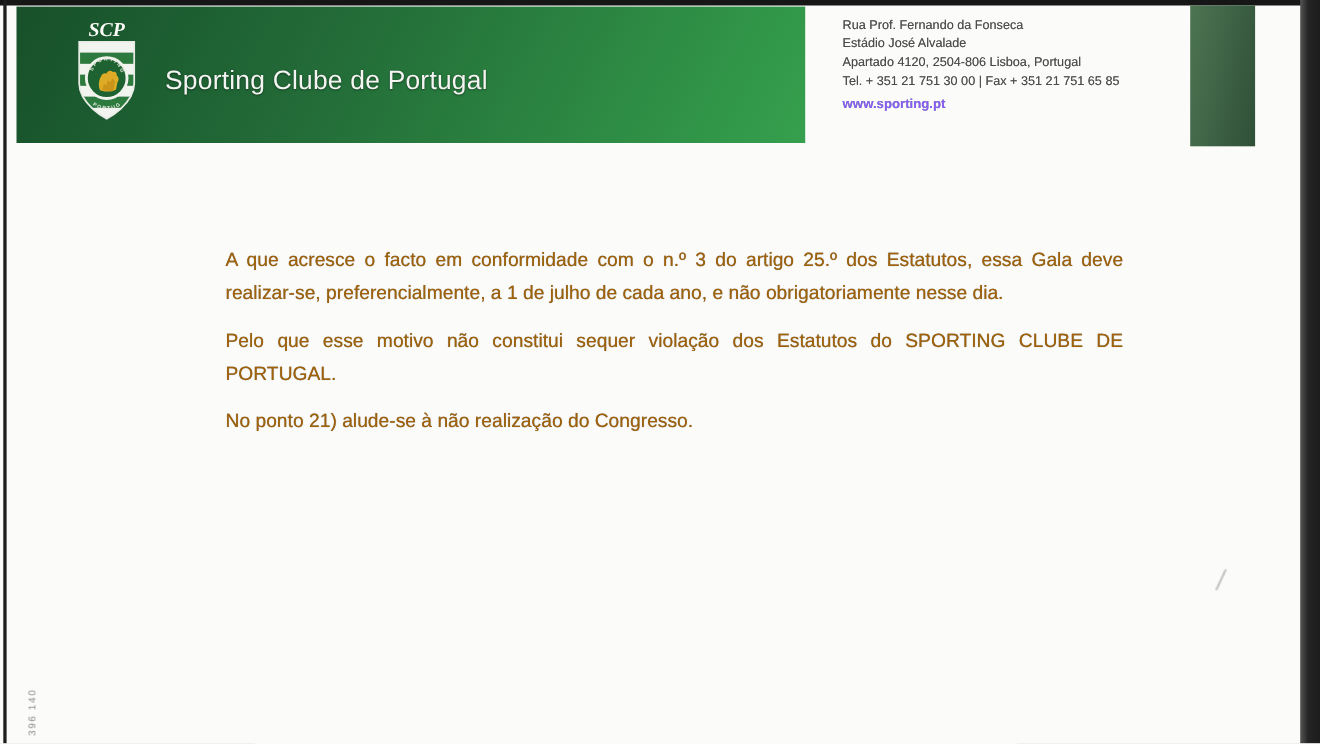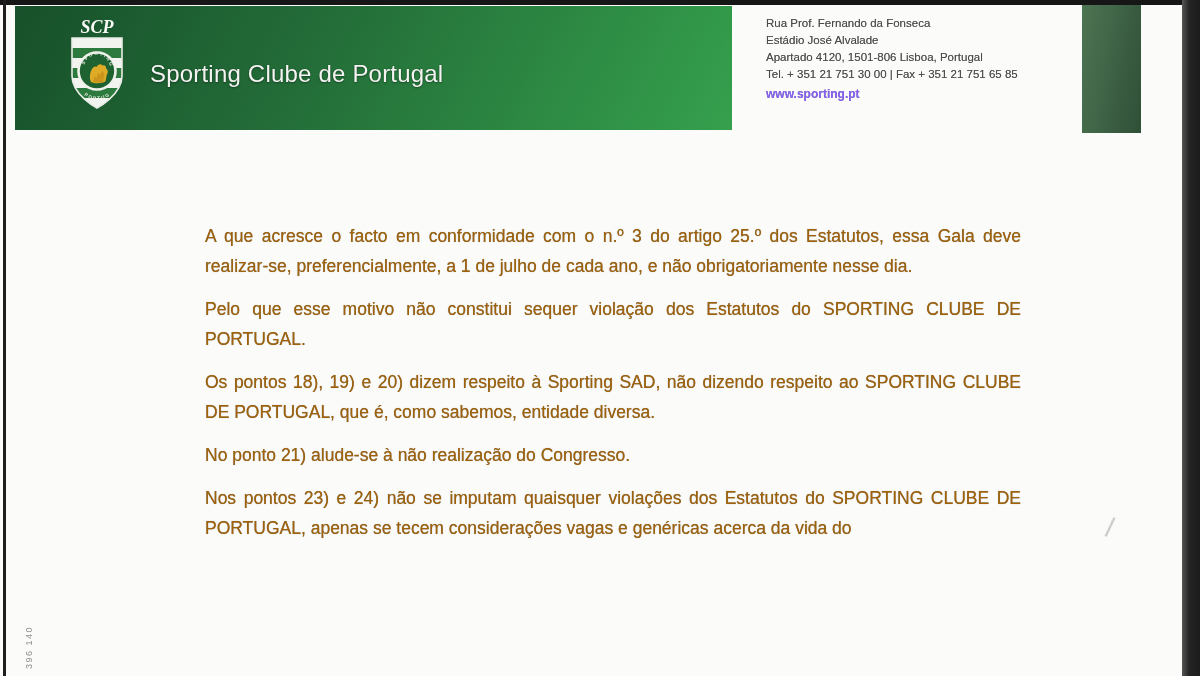--- a/index.html
+++ b/index.html
@@ -148,31 +148,29 @@
       <text font-size="4.6" fill="#e8ecdf" letter-spacing="1.4" font-weight="bold">
         <textPath href="#bandBot" startOffset="6%">PORTUGAL</textPath>
       </text>
     </svg>
     <div class="club-name">Sporting Clube de Portugal</div>
   </div>
 
   <div class="address">
     <div>Rua Prof. Fernando da Fonseca</div>
     <div>Estádio José Alvalade</div>
-    <div>Apartado 4120, 1501-806 Lisboa, Portugal</div>
+    <div>Apartado 4120, 2504-806 Lisboa, Portugal</div>
     <div>Tel. + 351 21 751 30 00 | Fax + 351 21 751 65 85</div>
     <div class="website">www.sporting.pt</div>
   </div>
 
   <div class="green-block"></div>
 
   <main class="letter-body">
     <p>A que acresce o facto em conformidade com o n.º 3 do artigo 25.º dos Estatutos, essa Gala deve realizar-se, preferencialmente, a 1 de julho de cada ano, e não obrigatoriamente nesse dia.</p>
     <p>Pelo que esse motivo não constitui sequer violação dos Estatutos do SPORTING CLUBE DE PORTUGAL.</p>
-    <p>Os pontos 18), 19) e 20) dizem respeito à Sporting SAD, não dizendo respeito ao SPORTING CLUBE DE PORTUGAL, que é, como sabemos, entidade diversa.</p>
     <p>No ponto 21) alude-se à não realização do Congresso.</p>
-    <p>Nos pontos 23) e 24) não se imputam quaisquer violações dos Estatutos do SPORTING CLUBE DE PORTUGAL, apenas se tecem considerações vagas e genéricas acerca da vida do</p>
   </main>
 
   <div class="margin-code">396 140</div>
   <div class="stray-mark">/</div>
 
 </div>
 
 </body></html>

